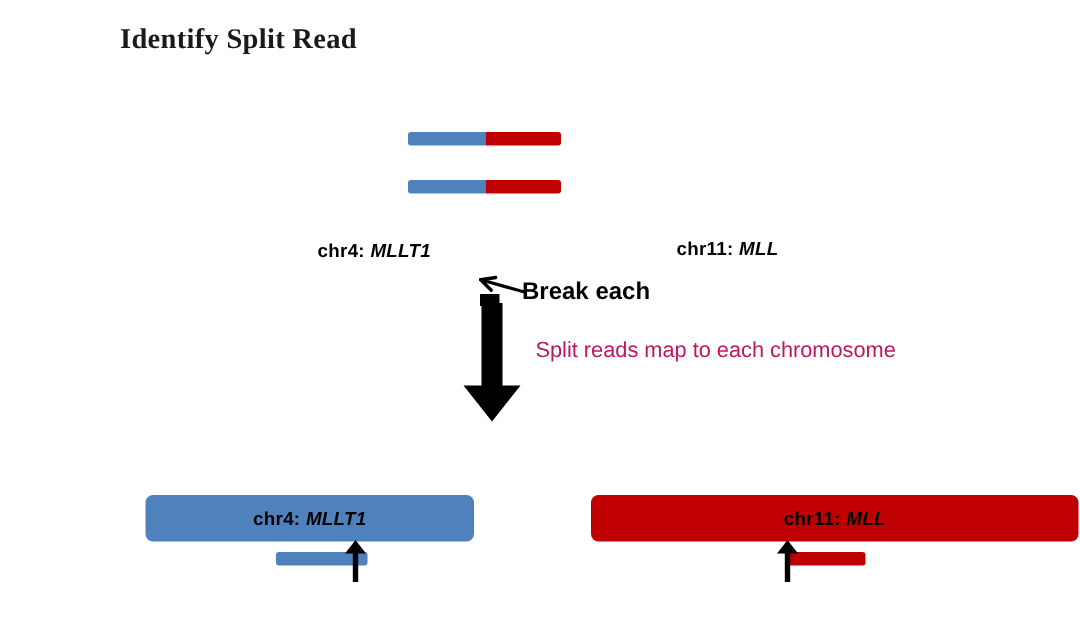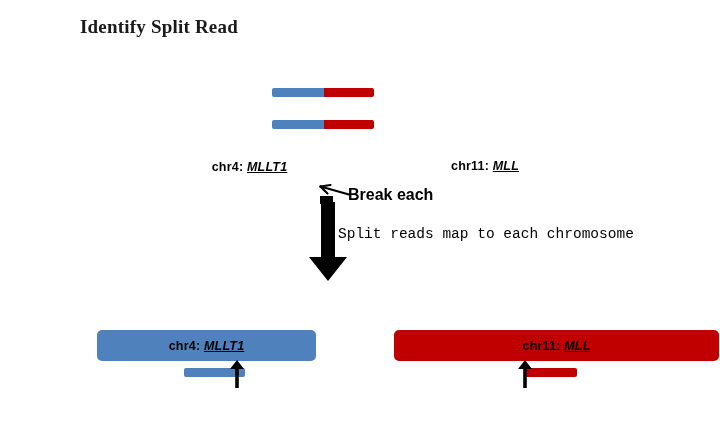--- a/index.html
+++ b/index.html
@@ -49,21 +49,20 @@
     font-family: "Liberation Sans", sans-serif;
     font-size: 12.5px;
     font-weight: bold;
     color: #000000;
     white-space: nowrap;
     letter-spacing: 0.2px;
   }
   .chrom-label .gene {
     font-style: italic;
     font-weight: bold;
-    text-decoration: underline;
   }
 
   
   #fused-blue {
     left: 137px; top: 151px; width: 147px; height: 31px;
     border-radius: 5px 0 0 5px;
   }
   #fused-red {
     left: 284px; top: 149px; width: 324px; height: 34px;
     border-radius: 0 5px 5px 0;
@@ -100,24 +99,24 @@
   
   #down-arrow {
     position: absolute;
     left: 268px; top: 202px;
     width: 42px; height: 80px;
   }
 
   
   #split-caption {
     position: absolute;
-    left: 299px; top: 226px;
-    font-family: Liberation Mono, monospace;
+    left: 318px; top: 226px;
+    font-family: Liberation Sans, sans-serif;
     font-size: 14.5px;
-    color: #000000;
+    color: #be185d;
     white-space: nowrap;
   }
 
   
   #chr4-bar {
     left: 58px; top: 330px; width: 219px;
     background: #4F81BD;
     border-radius: 5px;
   }
   #chr11-bar {

